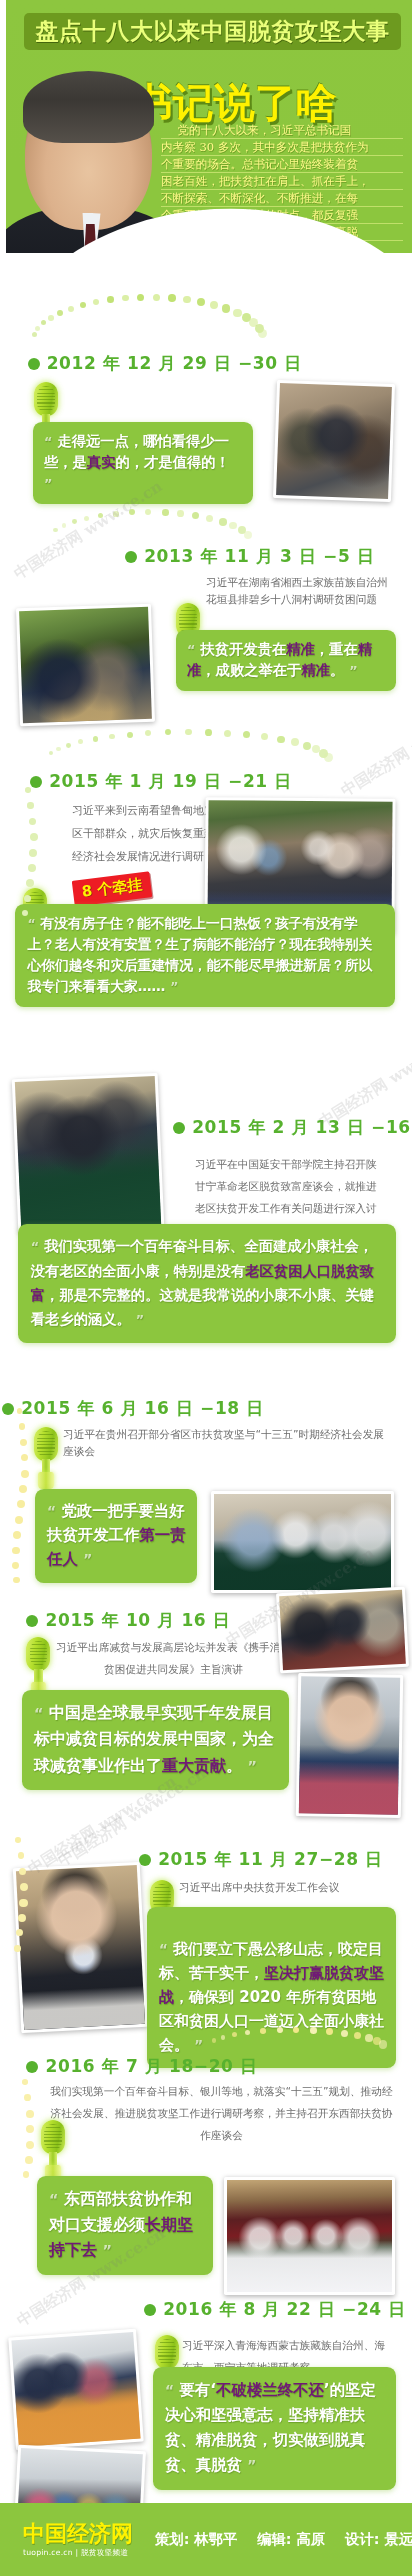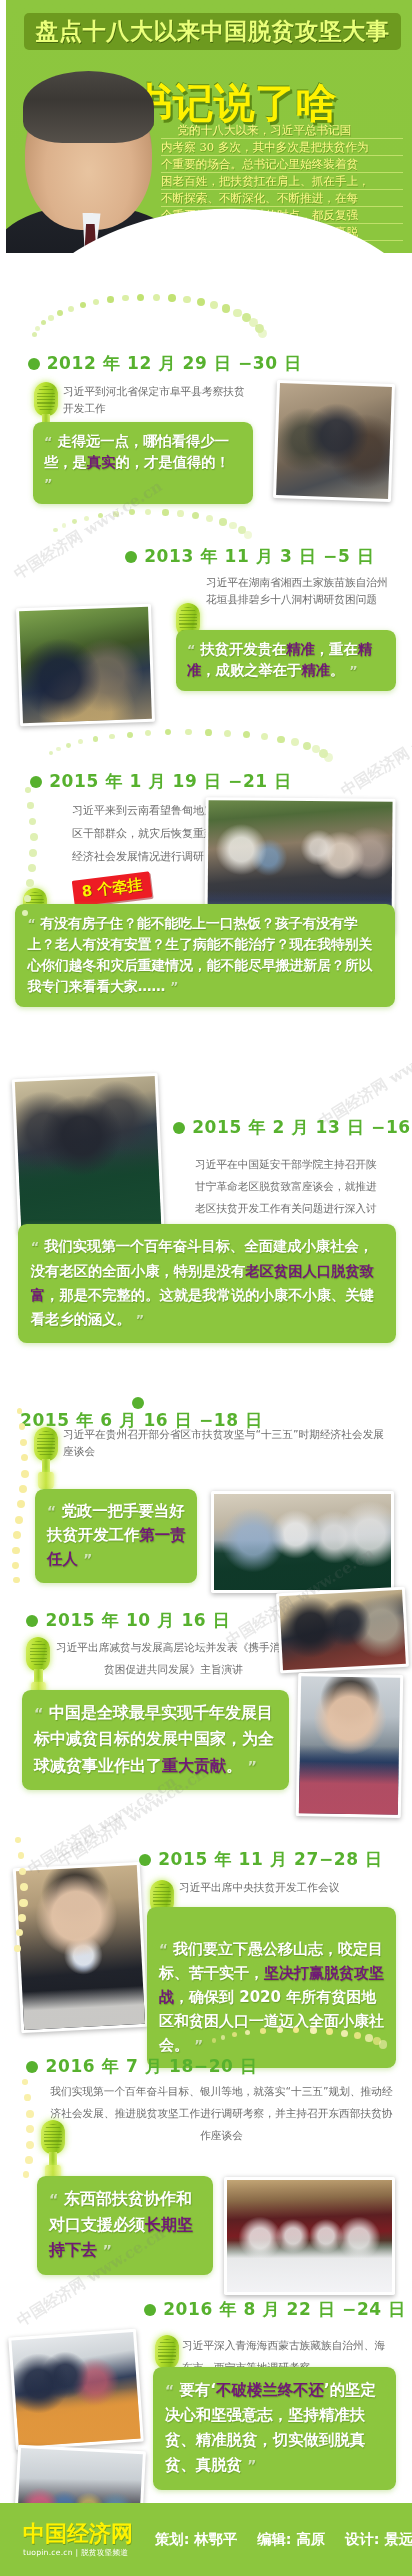--- a/index.html
+++ b/index.html
@@ -264,21 +264,20 @@
 <div class="entry" style="top:352px;height:165px;">
   <div class="date-row" style="position:absolute;left:27.5px;top:0;">
     <div class="date-bullet"></div>
     <div class="date-text">2012 年 12 月 29 日 −30 日</div>
   </div>
   <div class="mic" style="left:34px;top:30px;">
     <div class="capsule"></div>
       <div class="neck"></div>
       <div class="base"></div>
   </div>
-  <div class="desc" style="position:absolute;left:63px;top:32px;width:182px;">习近平到河北省保定市阜平县考察扶贫开发工作</div>
   <div class="quote" style="left:33px;top:70px;width:220px;padding:8.8px 10px 10px 11px;position:absolute;">
     <div class="quote-text" style="font-size:14.3px;line-height:20.4px;">
       <span class="qmark">“</span>
       <span>走得远一点，哪怕看得少一些，是</span><span class="hl">真实</span><span>的，才是值得的！</span>
       <span class="qmark">”</span>
     </div>
   </div>
   <div class="photo" style="left:275px;top:30px;width:118px;height:118px;transform:rotate(2deg);">
     <div class="inner" style="background:linear-gradient(160deg,#b9a68c 0%,#9c8a72 30%,#6e6152 55%,#4a4d52 75%,#8d8679 100%);">
       <div class="imgph" style="background:radial-gradient(circle at 52% 45%,rgba(40,44,55,.85) 0 18%,rgba(0,0,0,0) 38%),radial-gradient(circle at 25% 50%,rgba(55,60,50,.7) 0 14%,rgba(0,0,0,0) 32%),radial-gradient(circle at 78% 58%,rgba(70,55,45,.75) 0 15%,rgba(0,0,0,0) 34%);"></div>
@@ -406,21 +405,21 @@
     <div class="quote-text" style="font-size:14.3px;line-height:24px;">
       <span class="qmark">“</span>
       <span>我们实现第一个百年奋斗目标、全面建成小康社会，没有老区的全面小康，特别是没有</span><span class="hl">老区贫困人口脱贫致富</span><span>，那是不完整的。这就是我常说的小康不小康、关键看老乡的涵义。</span>
       <span class="qmark">”</span>
     </div>
   </div>
   <div class="watermark" style="left:308px;top:-5.5px;">中国经济网 www.ce.cn</div>
 </div>
 
 <div class="entry" style="top:1397px;height:193px;">
-  <div class="date-row" style="position:absolute;left:20px;top:0;flex-direction:column;">
+  <div class="date-row" style="position:absolute;left:2px;top:0;">
     <div class="date-bullet"></div>
     <div class="date-text">2015 年 6 月 16 日 −18 日</div>
   </div>
   <div class="mic" style="left:34px;top:30px;">
     <div class="capsule"></div>
       <div class="neck"></div>
       <div class="base"></div>
   </div>
   <div class="desc" style="position:absolute;left:63px;top:30px;width:330px;">习近平在贵州召开部分省区市扶贫攻坚与“十三五”时期经济社会发展座谈会</div>
   <div class="quote" style="left:35px;top:92px;width:162px;padding:10px 11px 12px 12px;position:absolute;">

